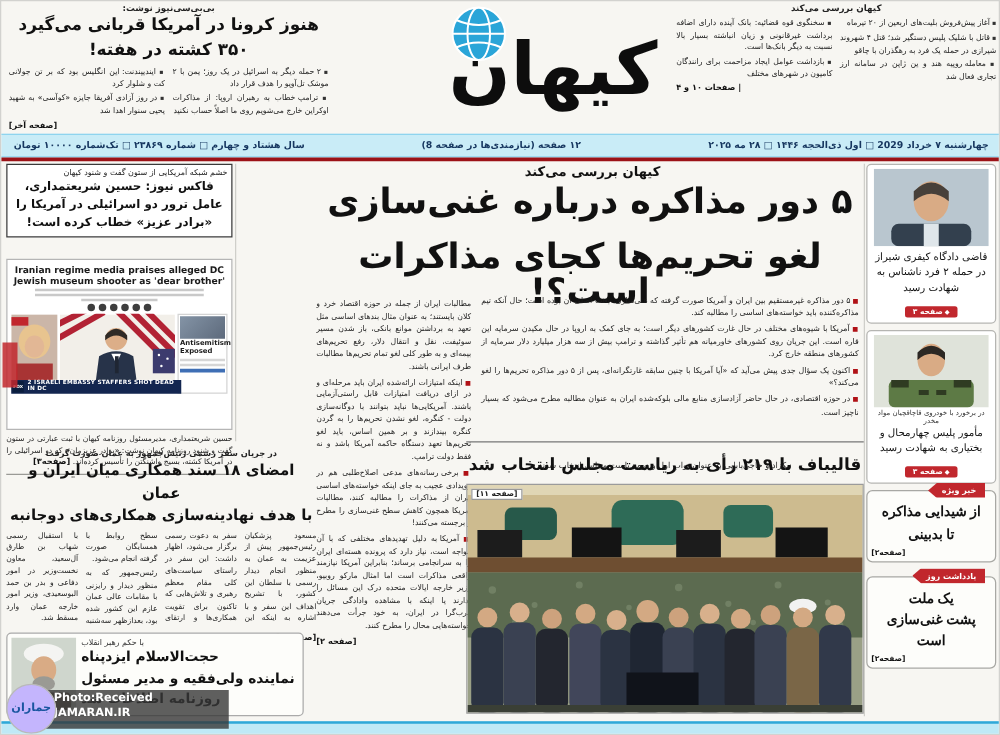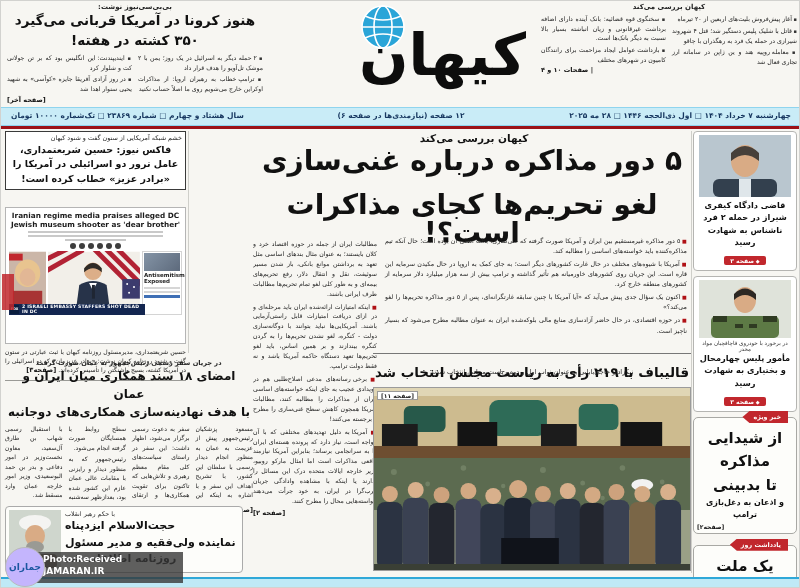--- a/index.html
+++ b/index.html
@@ -81,28 +81,28 @@
   
   .ql-k{position:absolute;left:186px;right:0;top:222px;border-top:1px solid #777;padding-top:14px;text-align:center;font-size:6.6px;color:#222;}
   .ql-h{position:absolute;left:186px;right:0;top:233px;text-align:center;font-size:13.5px;font-weight:bold;letter-spacing:-.3px;}
   .ql-photo{position:absolute;left:186px;right:0;top:256px;height:184px;border:1px solid #9b9b9b;box-sizing:border-box;}
   .ql-photo svg{display:block;width:100%;height:100%;}
   .chip{position:absolute;top:3px;left:3px;background:#fff;border:1px solid #999;color:#222;font-size:6px;font-weight:bold;padding:0 3px;z-index:2;}
   
   .sb{left:692px;top:130px;width:104px;}
   .card{border:1px solid #b5b5b2;border-radius:4px;background:#fff;box-sizing:border-box;padding:3px;margin-bottom:5px;text-align:center;}
   .card svg{display:block;margin:0 auto 2px;}
-  .card .t{font-size:8.2px;font-weight:bold;line-height:1.5;letter-spacing:-.2px;}
+  .card .t{font-size:8.2px;font-weight:normal;line-height:1.5;letter-spacing:-.2px;}
   .card .k{font-size:5.6px;color:#333;margin-top:1px;}
   .ptag{display:inline-block;background:#c1272d;color:#fff;font-size:6px;font-weight:bold;padding:1px 6px;border-radius:2px;margin-top:2px;}
   .ptag::before{content:"◆ ";font-size:5px;}
   .rib-box{position:relative;border:1px solid #a8a8a4;border-radius:5px;background:#fdfdfa;padding:9px 3px 3px;margin-bottom:11px;text-align:center;}
   .ribbon{position:absolute;top:-7px;right:8px;background:#c1272d;color:#fff;font-size:6.4px;font-weight:bold;
           padding:2px 7px 2px 11px;clip-path:polygon(0 50%,7px 0,100% 0,100% 100%,7px 100%);}
-  .rib-box .l1{font-size:15px;font-weight:bold;line-height:1.55;letter-spacing:-.2px;}
+  .rib-box .l1{font-size:11px;font-weight:bold;line-height:1.55;letter-spacing:-.2px;font-family:Liberation Serif, serif;}
   .rib-box .l2{font-size:8px;font-weight:bold;line-height:1.5;letter-spacing:-.3px;}
   .rib-box .pref{display:block;text-align:left;font-size:6px;margin-top:2px;}
   
   .bottom-bar{left:0;top:576px;width:800px;height:12px;background:#bfe9f6;border-top:2px solid #2fa8d8;box-sizing:border-box;}
 </style>
 </head>
 <body>
 
 <div class="page">
 
@@ -149,22 +149,22 @@
       </div>
       <div class="mini-col">
         <p class="mini">سخنگوی قوه قضائیه: بانک آینده دارای اضافه برداشت غیرقانونی و زیان انباشته بسیار بالا نسبت به دیگر بانک‌ها است.</p>
         <p class="mini">بازداشت عوامل ایجاد مزاحمت برای رانندگان کامیون در شهرهای مختلف</p>
         <div class="mini-ref">| صفحات ۱۰ و ۴</div>
       </div>
     </div>
   </section>
 
   <div class="abs info-bar">
-    <span class="ib-r">چهارشنبه ۷ خرداد ۱۴۰۴ □ اول ذی‌الحجه ۱۴۴۶ □ ۲۸ مه ۲۰۲۵</span>
-    <span class="ib-c">۱۲ صفحه (نیازمندی‌ها در صفحه ۶)</span>
+    <span class="ib-r">چهارشنبه ۷ خرداد 2029 □ اول ذی‌الحجه ۱۴۴۶ □ ۲۸ مه ۲۰۲۵</span>
+    <span class="ib-c">۱۲ صفحه (نیازمندی‌ها در صفحه 8)</span>
     <span class="ib-l">سال هشتاد و چهارم □ شماره ۲۳۸۶۹ □ تک‌شماره ۱۰۰۰۰ تومان</span>
   </div>
   <div class="abs red-rule"></div>
 
   <div class="vr" style="left:187px;top:130px;height:222px;"></div>
   <div class="vr" style="left:690px;top:130px;height:442px;"></div>
 
   <section class="abs fox">
     <div class="fox-headbox">
       <div class="k">خشم شبکه آمریکایی از ستون گفت و شنود کیهان</div>
@@ -375,21 +375,20 @@
       </svg>
       <div class="k">در برخورد با خودروی قاچاقچیان مواد مخدر</div>
       <div class="t">مأمور پلیس چهارمحال و بختیاری به شهادت رسید</div>
       <span class="ptag">صفحه ۳</span>
     </div>
 
     <div class="rib-box">
       <div class="ribbon">خبر ویژه</div>
       <div class="l1">از شیدایی مذاکره</div>
       <div class="l1">تا بدبینی</div>
-      <div class="l2">و اذعان به دغل‌بازی ترامپ</div>
       <span class="pref">[صفحه۲]</span>
     </div>
 
     <div class="rib-box">
       <div class="ribbon">یادداشت روز</div>
       <div class="l1">یک ملت</div>
       <div class="l1">پشت غنی‌سازی است</div>
       <span class="pref">[صفحه۲]</span>
     </div>
   </aside>

